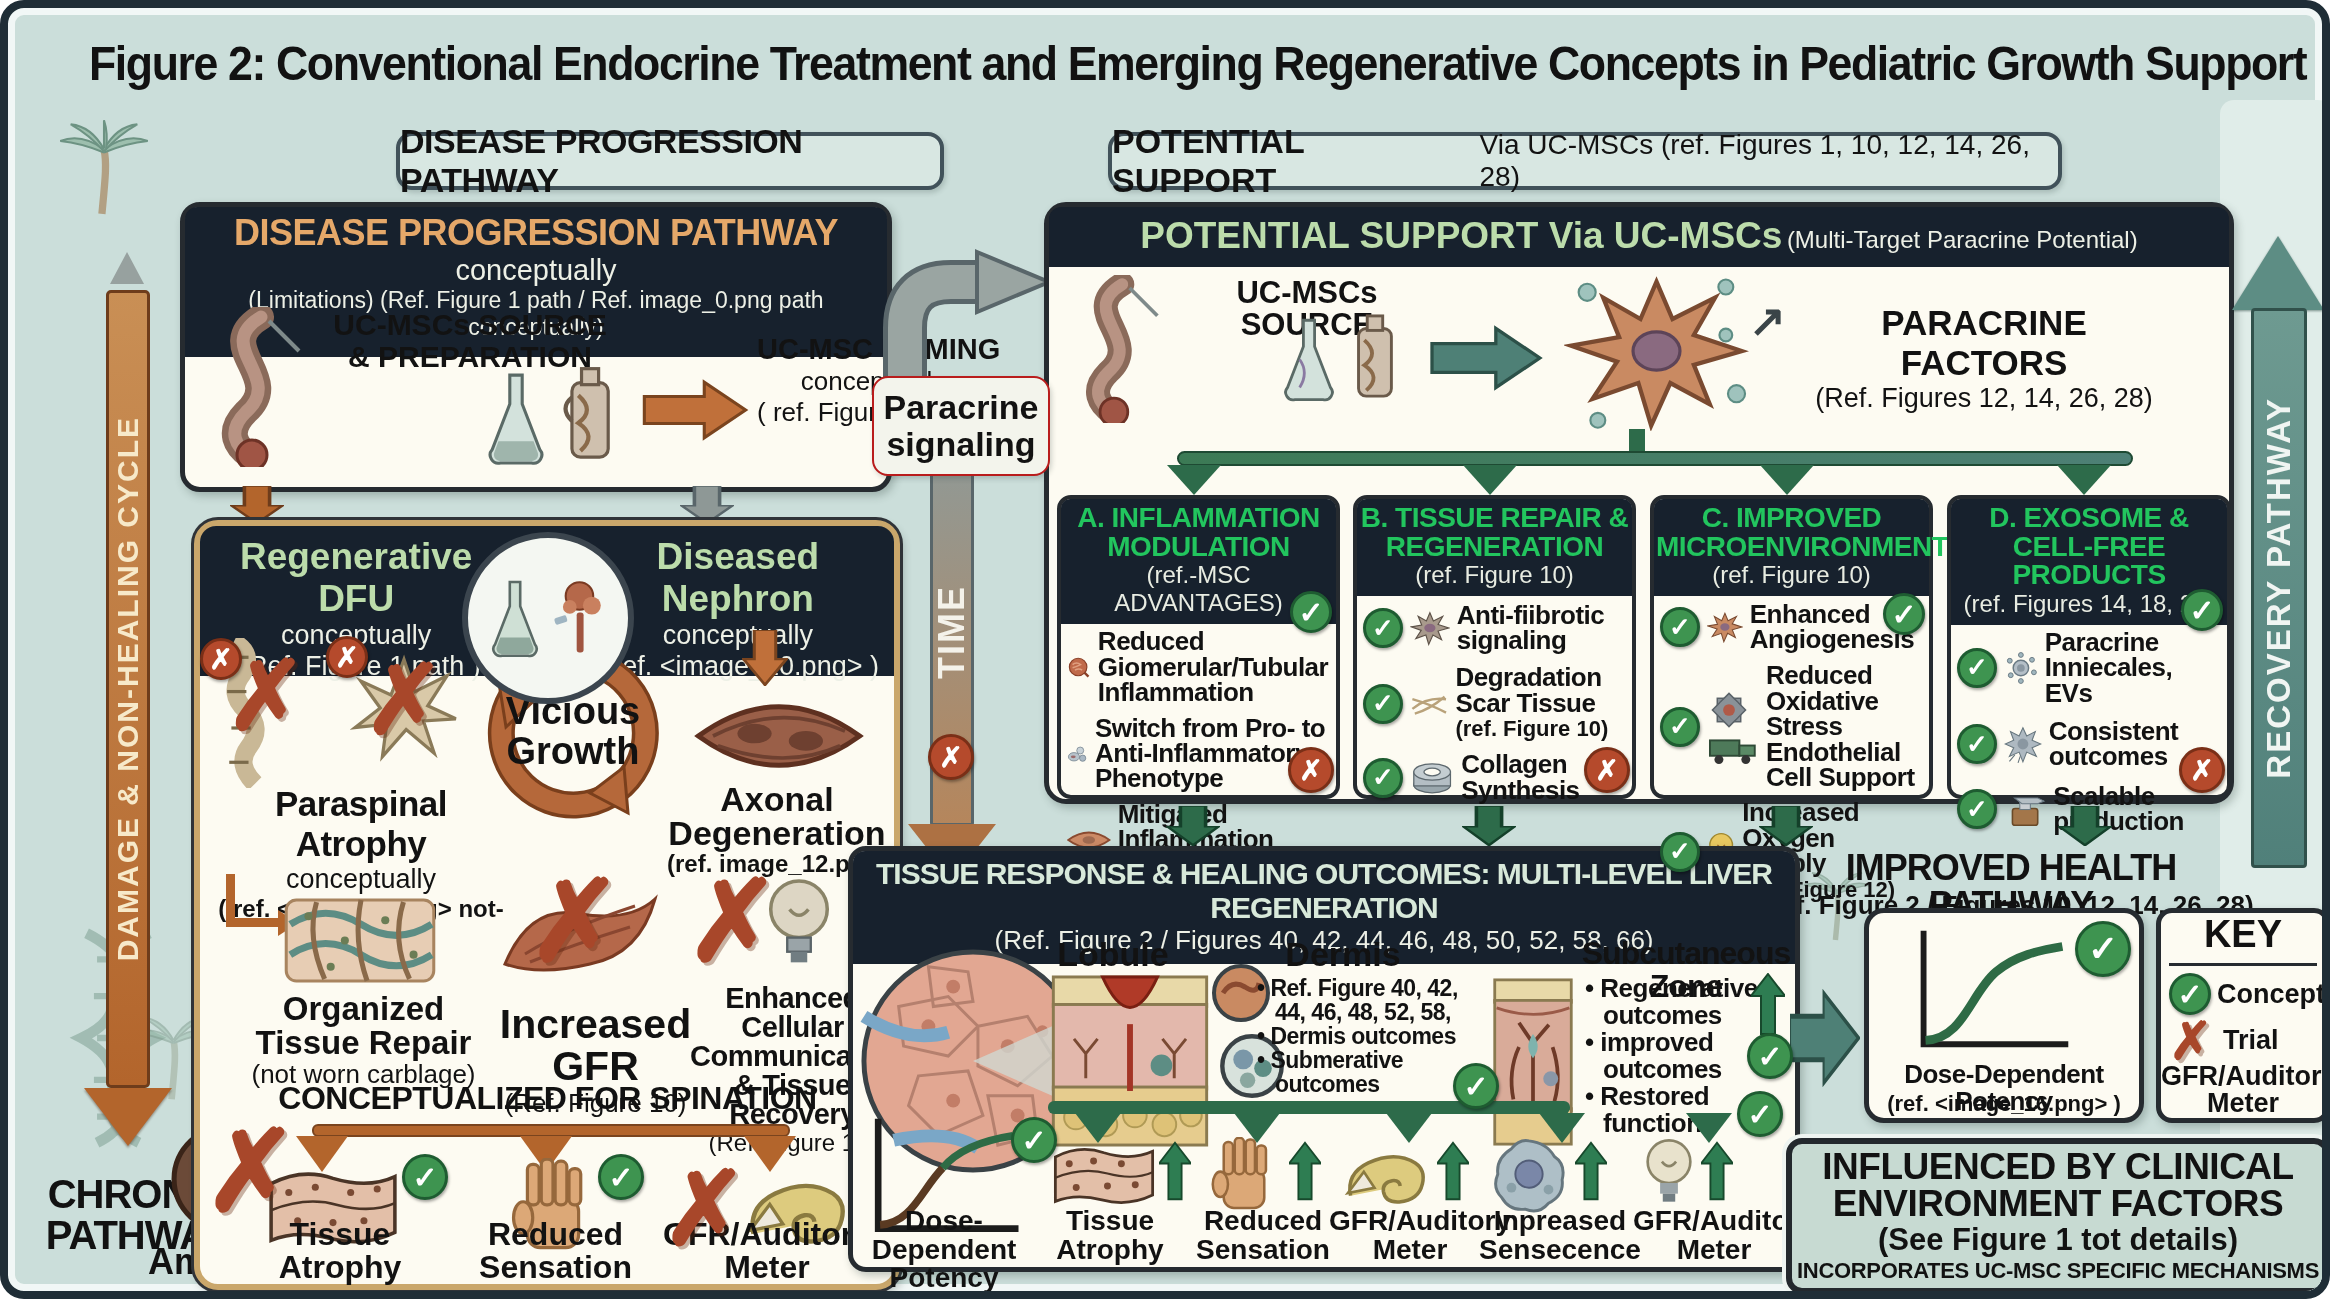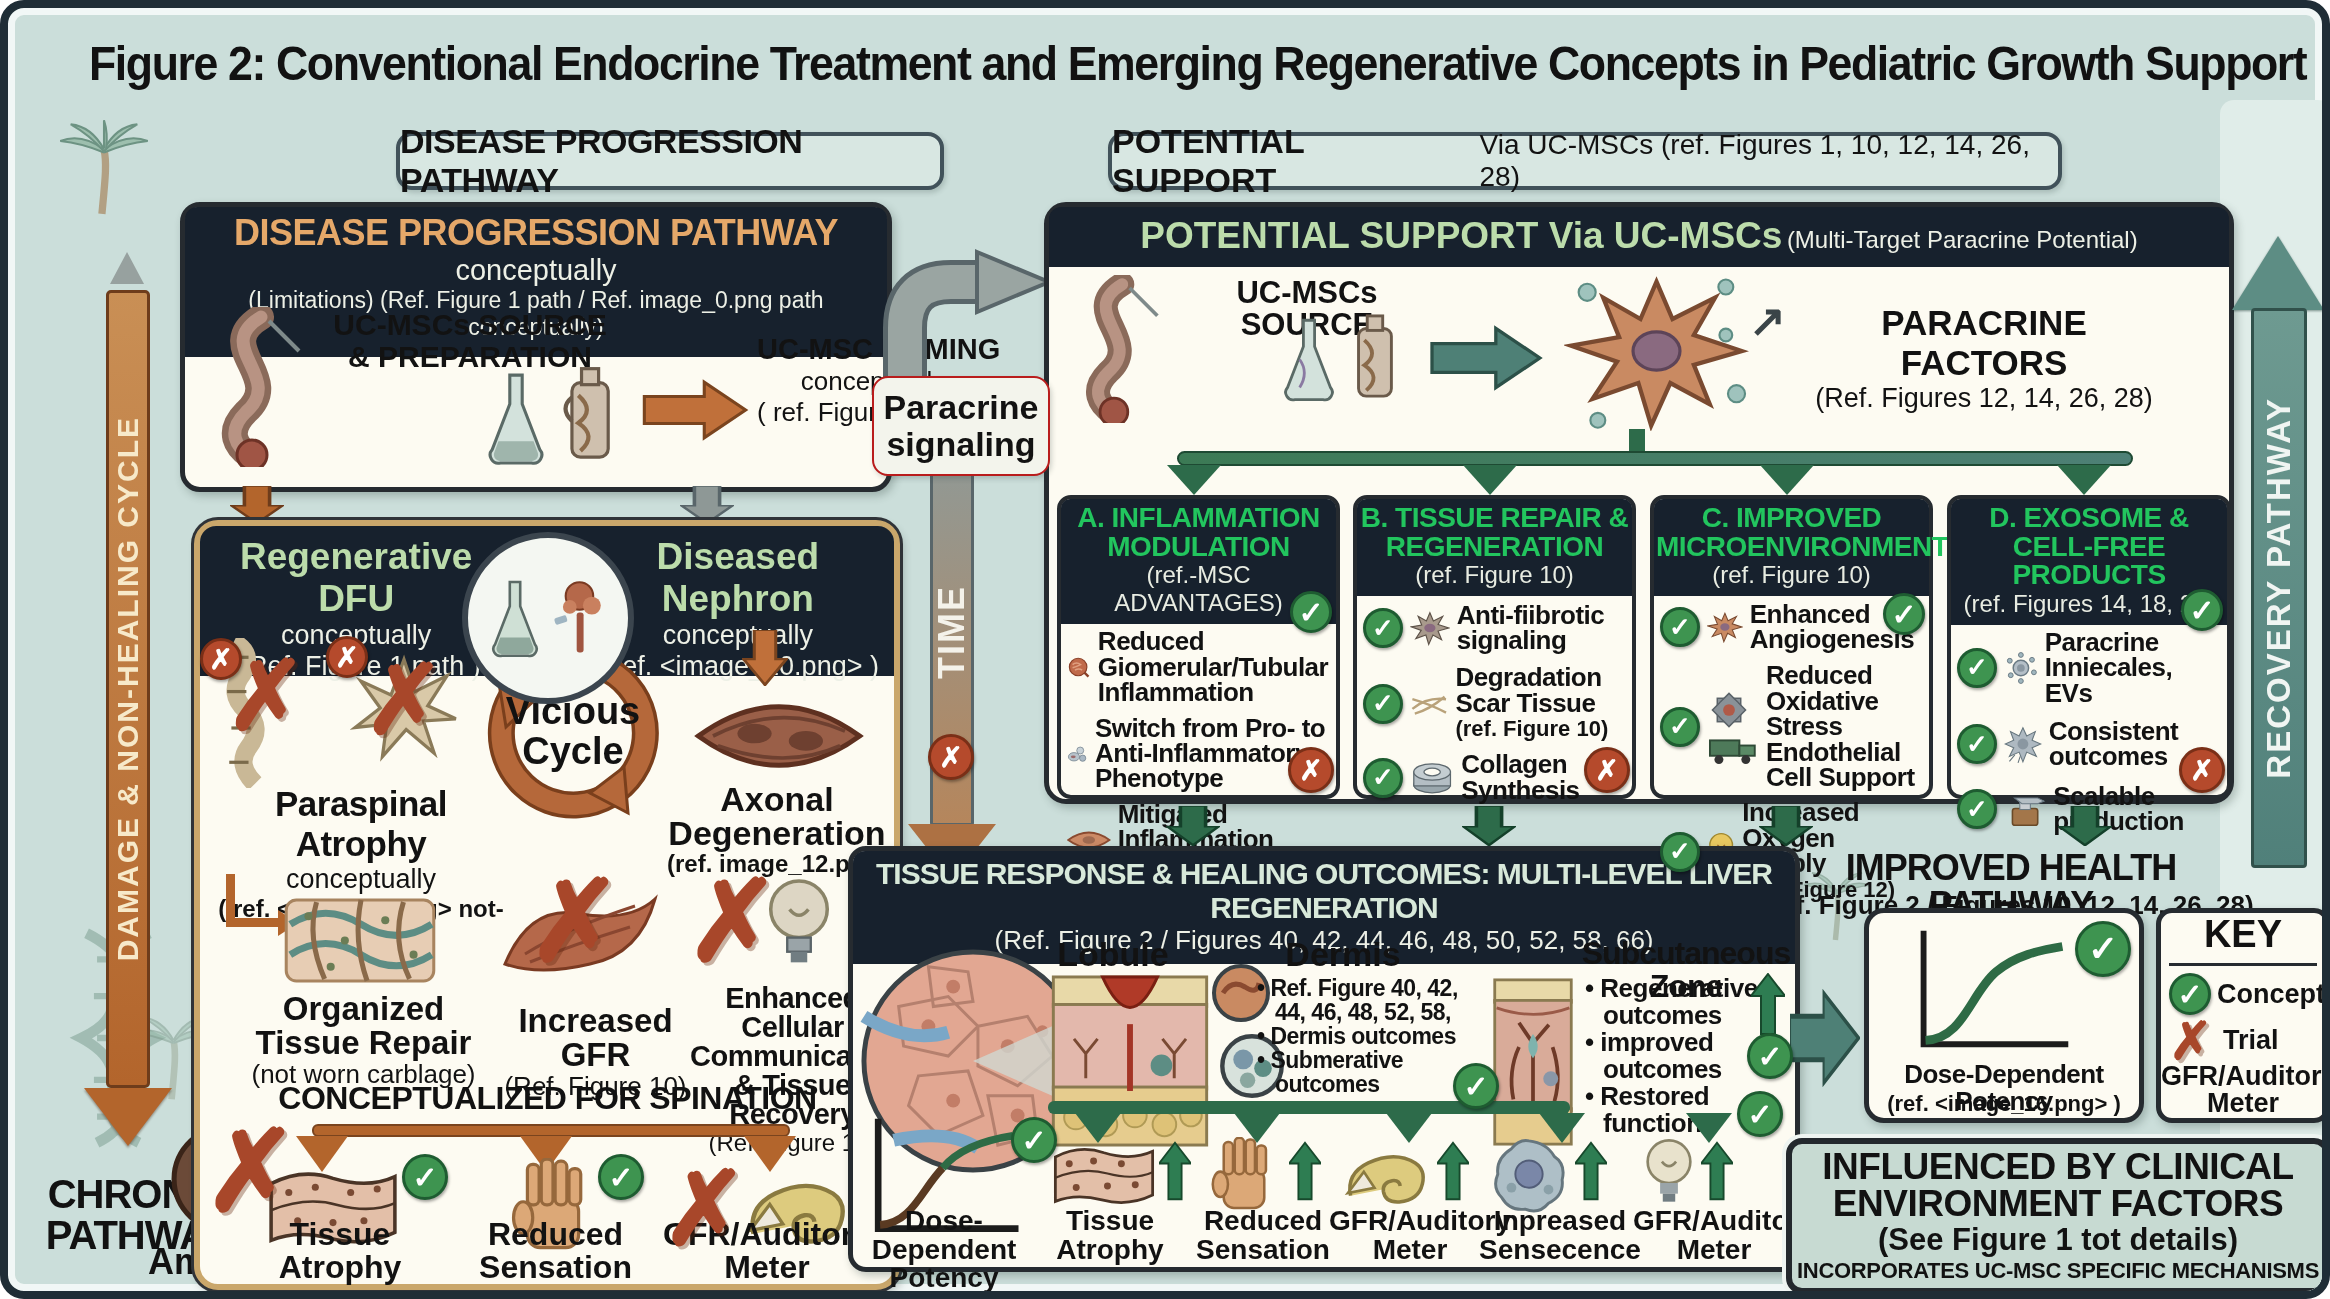--- a/index.html
+++ b/index.html
@@ -206,21 +206,21 @@
       <div style="font-size:27px">conceptually</div>
       <div class="b" style="font-size:24px">( ref. &lt;image_8.png&gt; not-healed)</div>
     </div>
 
     <svg class="abs" style="left:278px;top:108px;width:190px;height:212px" viewBox="0 0 190 210">
         <path d="M95 26 a72 72 0 1 1 -62 36" fill="none" stroke="#7a3f1c" stroke-width="27"></path>
         <path d="M95 26 a72 72 0 1 1 -62 36" fill="none" stroke="#b5683a" stroke-width="20"></path>
         <path d="M20 42 L60 62 L28 92 Z" fill="#b5683a" stroke="#7a3f1c" stroke-width="3"></path>
         <path d="M150 178 L112 158 L146 132 Z" fill="#b5683a" stroke="#7a3f1c" stroke-width="3"></path>
       </svg>
-    <div class="lbl" style="left:302px;top:166px;width:142px;font-size:38px;line-height:1.04">Vicious Cycle</div>
+    <div class="lbl" style="left:302px;top:166px;width:142px;font-size:38px;line-height:1.04">Vicious Growth</div>
 
     <svg class="abs" style="left:542px;top:104px;width:46px;height:56px" viewBox="0 0 60 100" preserveAspectRatio="none">
         <path d="M16 0 H44 V52 H58 L30 98 L2 52 H16 Z" fill="#c0703a" stroke="#7a441e" stroke-width="4"></path>
       </svg>
     <svg class="abs" style="left:488px;top:166px;width:182px;height:88px" viewBox="0 0 70 36">
         <path d="M2 18 Q35 -6 68 18 Q35 42 2 18 Z" fill="#9a5f48" stroke="#5e3020" stroke-width="2"></path>
         <ellipse cx="25" cy="17" rx="7" ry="4" fill="#6e4030"></ellipse>
         <ellipse cx="46" cy="20" rx="7" ry="4" fill="#6e4030"></ellipse>
         <path d="M8 18 Q35 4 62 16 M10 22 Q38 32 60 22" stroke="#6e4030" stroke-width="1.5" fill="none"></path>
       </svg>
@@ -266,21 +266,21 @@
         <rect x="20" y="54" width="20" height="12" fill="#9aa4a8" stroke="#5a6468" stroke-width="2"></rect>
         <rect x="23" y="66" width="14" height="9" fill="#717d82"></rect>
       </svg>
     <span class="bigx" style="left:486px;top:340px;font-size:112px"></span>
 
     <div class="abs c" style="left:36px;top:466px;width:255px">
       <div class="b" style="font-size:33px;line-height:1.02">Organized Tissue Repair</div>
       <div style="font-size:26px">(not worn carblage)</div>
     </div>
     <div class="abs c" style="left:298px;top:478px;width:195px">
-      <div class="b" style="font-size:33px;line-height:1.02">Increased GFR</div>
+      <div class="b" style="font-size:41px;line-height:1.02">Increased GFR</div>
       <div style="font-size:26px">(Ref. Figure 10)</div>
     </div>
     <div class="abs c" style="left:490px;top:458px;width:205px">
       <div class="b" style="font-size:29px;line-height:1.0;letter-spacing:-.5px">Enhanced Cellular Communication &amp; Tissue Recovery</div>
       <div style="font-size:24px">(Ref. Figure 12)</div>
     </div>
 
     <div class="lbl" style="left:75px;top:556px;width:545px;font-size:32px;letter-spacing:-.5px">CONCEPTUALIZED FOR SPINATION</div>
     <div class="abs" style="left:112px;top:598px;width:478px;height:13px;background:#b3652c;border:2px solid #7a441e;border-radius:6px"></div>
     <div class="tri" style="left:96px;top:610px;border-left:26px solid transparent;border-right:26px solid transparent;border-top:36px solid #b3652c"></div>

